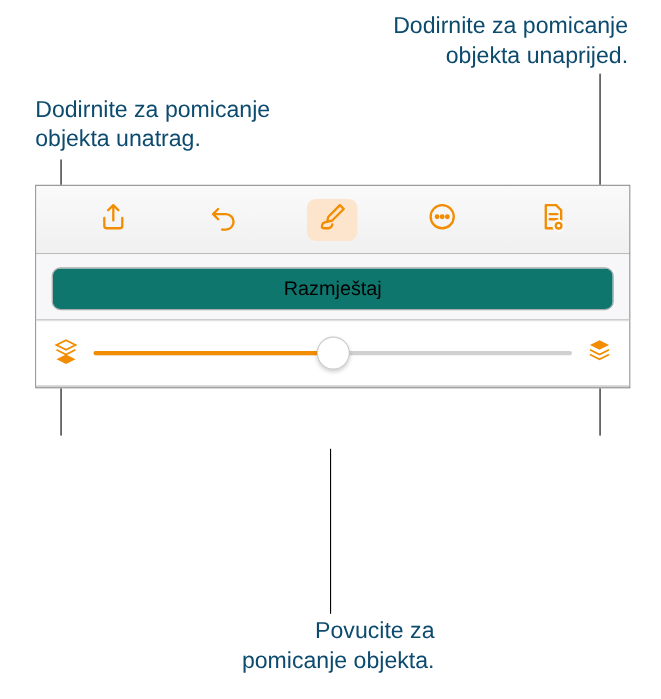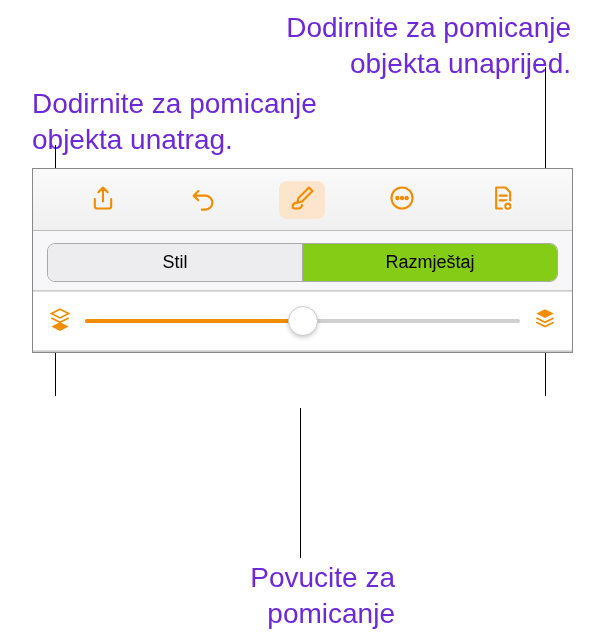--- a/index.html
+++ b/index.html
@@ -10,23 +10,23 @@
     body {
       font-family: -apple-system, BlinkMacSystemFont, "Helvetica Neue", sans-serif;
       background: #fff;
       width: 601px;
       height: 635px;
       position: relative;
       overflow: hidden;
     }
     .callout {
       position: absolute;
-      font-size: 28px;
+      font-size: 21px;
       line-height: 1.3;
-      color: #6d28d9;
+      color: #0c4a6e;
     }
     .callout-forward {
       top: 10px;
       right: 30px;
       text-align: right;
     }
     .callout-back {
       top: 86px;
       left: 32px;
       text-align: left;
@@ -88,21 +88,21 @@
       padding: 8px 0;
       font-size: 18px;
       color: #000;
       border-right: 1px solid #aaa;
       cursor: pointer;
     }
     .tab:last-child {
       border-right: none;
     }
     .tab.selected {
-      background: #84cc16;
+      background: #0f766e;
       font-weight: 500;
     }
     .tab:not(.selected) {
       background: #ededef;
     }
     .section-header {
       font-size: 14px;
       color: #8a8a8e;
       letter-spacing: 0.3px;
       padding: 14px 20px 10px 20px;
@@ -225,23 +225,20 @@
           <path d="M10 10h6M10 14h6" stroke-linecap="round"></path>
           <circle cx="17" cy="19" r="4" fill="#f28c00" stroke="#fafafa"></circle>
           <circle cx="17" cy="19" r="1.3" fill="#fff" stroke="none"></circle>
         </svg>
       </span>
     </div>
   </div>
 
   <div class="tabs-container">
     <div class="tabs">
-      <div class="tab">
-        <span>Stil</span>
-      </div>
       <div class="tab selected">
         <span>Razmještaj</span>
       </div>
     </div>
   </div>
 
 
   <div class="slider-row">
     <div class="layer-btn">
       <span>

